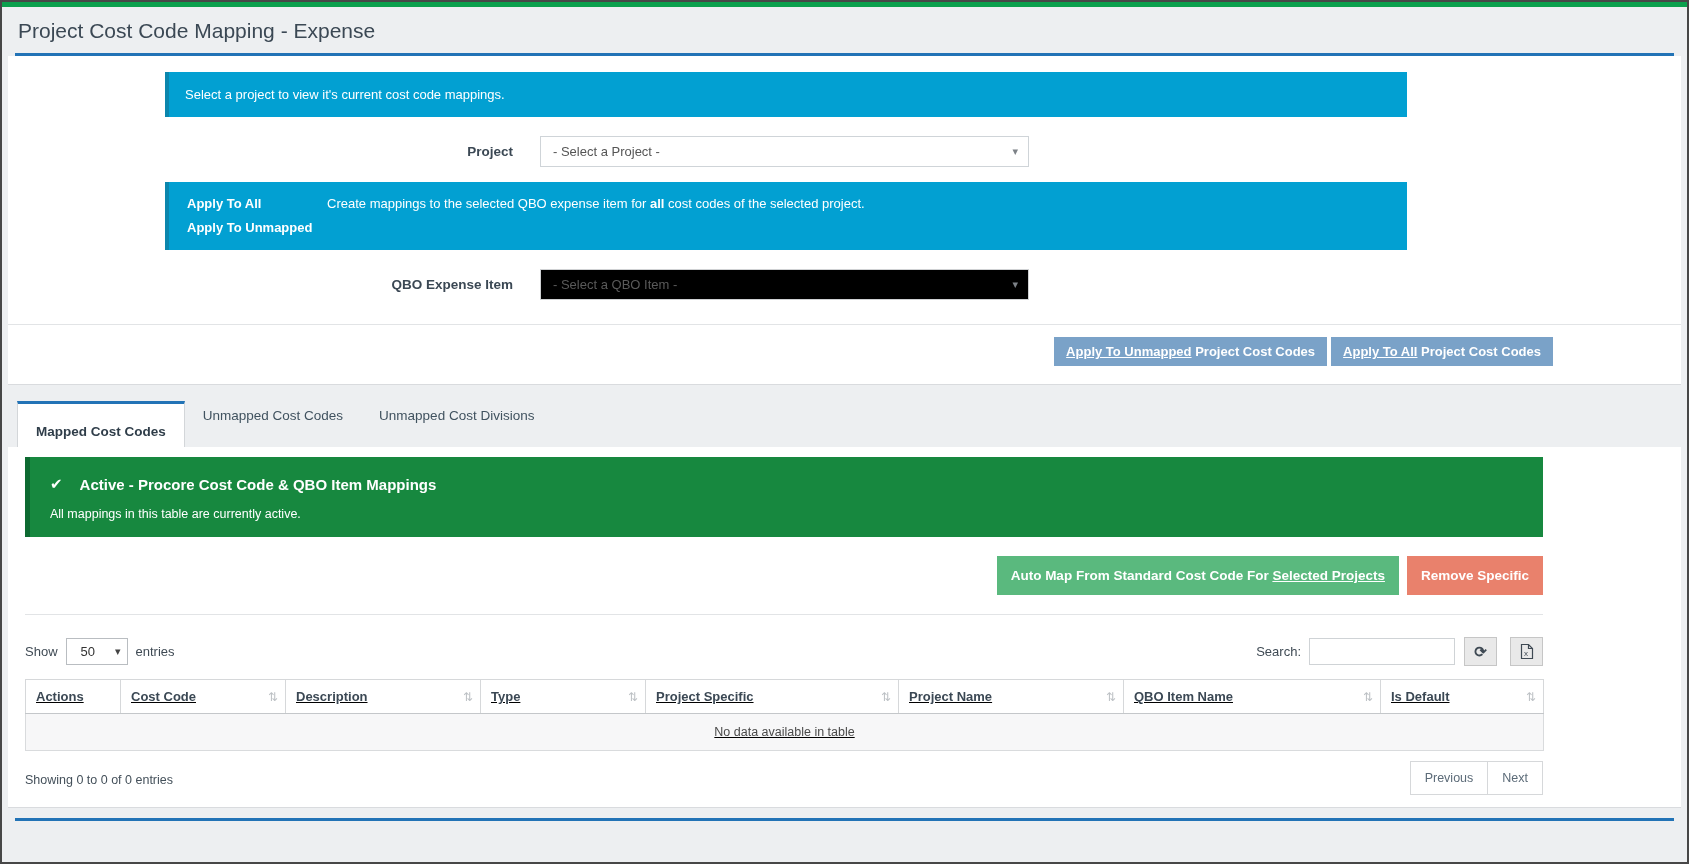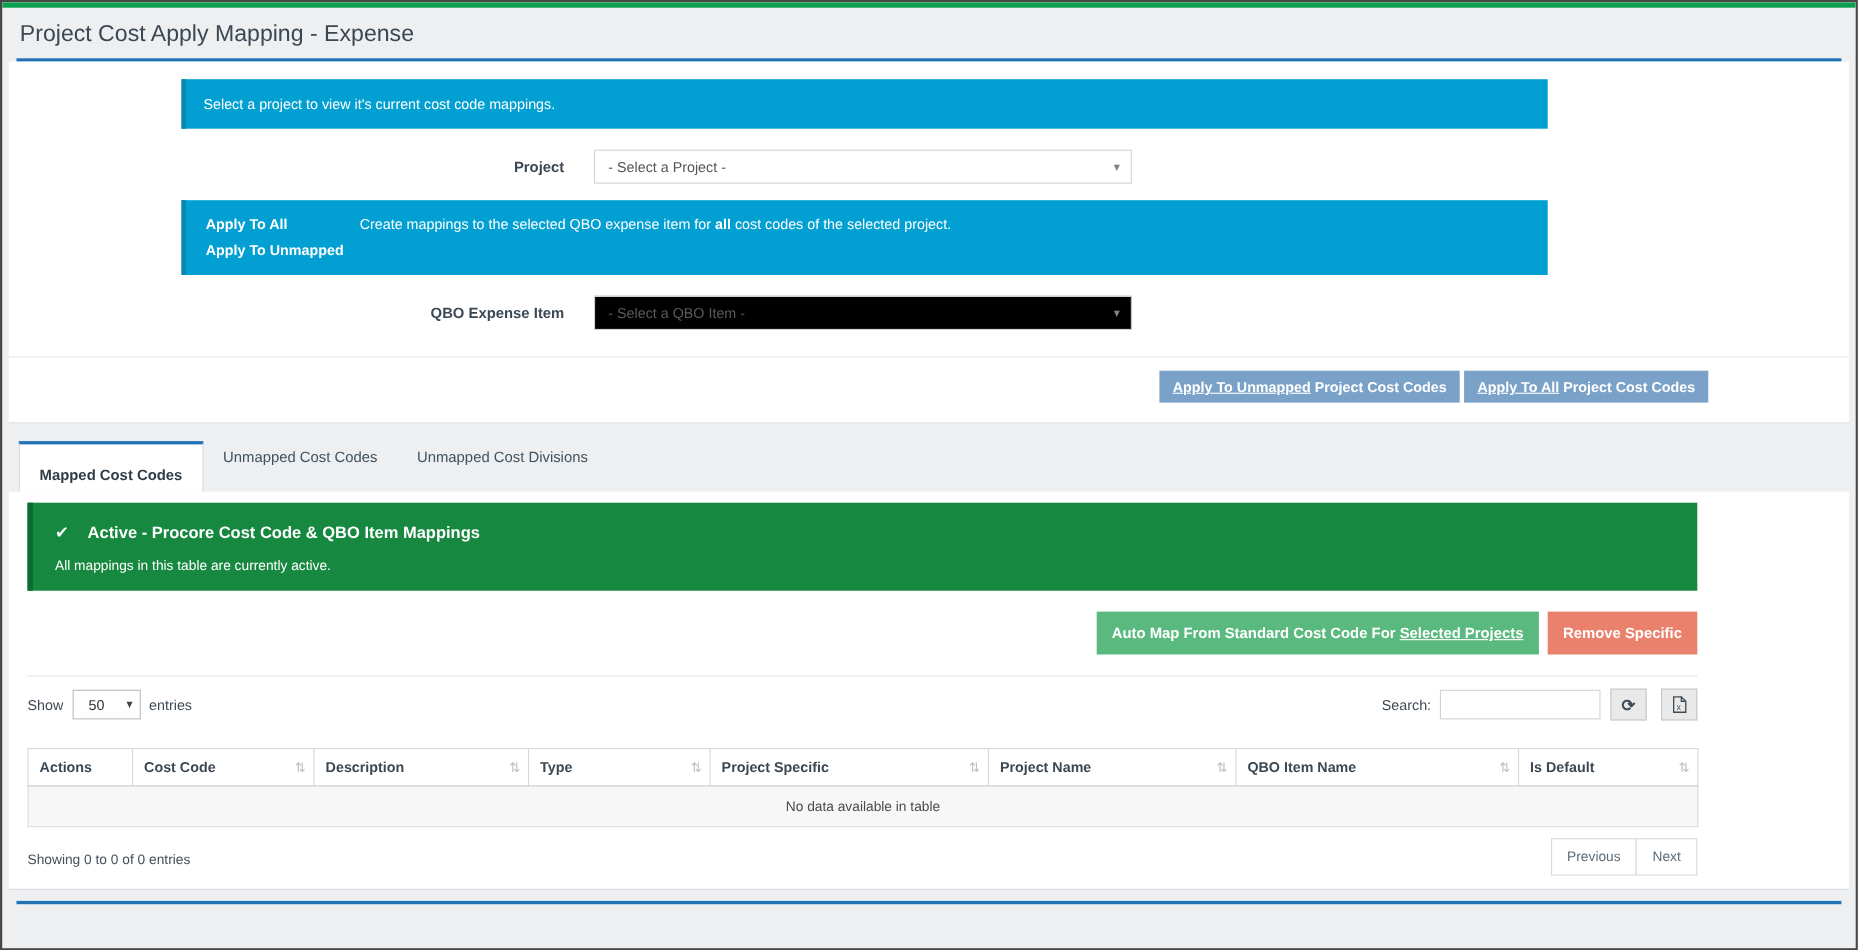--- a/index.html
+++ b/index.html
@@ -52,33 +52,33 @@
   .success-sub { font-size:12.5px; margin-top:14px; }
   .map-actions { display:flex; align-items:center; margin-top:19px; }
   .btn-darkgreen { background:#17883f; border:1px solid #0d6a31; color:#fff; font-size:13.5px;
                    font-weight:bold; padding:7px 14px; }
   .btn-lightgreen { background:#5ab97e; color:#fff; font-size:13.5px; font-weight:bold; padding:12px 14px; }
   .btn-salmon { background:#e9816c; color:#fff; font-size:13.5px; font-weight:bold;
                 padding:8px 14px; margin-left:8px; }
   .btn u { text-decoration:underline; }
   .right-group { margin-left:auto; display:flex; }
   .controls-divider { border-top:1px solid #e2e4e6; margin-top:19px; }
-  .table-controls { display:flex; align-items:center; margin-top:11px; font-size:13px; color:#3f4a54; }
+  .table-controls { display:flex; align-items:center; margin-top:22px; font-size:13px; color:#3f4a54; }
   .page-size { width:62px; height:27px; border:1px solid #b9bdc1; margin:0 8px; display:flex;
                align-items:center; padding:0 6px 0 14px; font-size:13px; color:#333; cursor:pointer; }
   .page-size .caret { margin-left:auto; color:#444; font-size:11px; }
   .search-wrap { margin-left:auto; display:flex; align-items:center; }
   .search-input { width:146px; height:27px; border:1px solid #cfd3d6; margin-left:8px;
                   font-size:13px; padding:0 6px; font-family:inherit; }
   .icon-btn { width:33px; height:29px; background:#e9e9e9; border:1px solid #c6c6c6;
               display:flex; align-items:center; justify-content:center; cursor:pointer; }
   .icon-btn.refresh { margin-left:9px; font-size:15px; font-weight:bold; color:#3f4a54; }
   .icon-btn.excel { margin-left:13px; }
 
-  table.data { width:100%; border-collapse:collapse; margin-top:25px; table-layout:fixed; }
+  table.data { width:100%; border-collapse:collapse; margin-top:13px; table-layout:fixed;text-decoration:underline; }
   table.data th { border:1px solid #d6d8da; border-bottom:1px solid #c4c7ca; padding:9px 10px;
                   text-align:left; font-size:13px; color:#3b4854; position:relative; cursor:pointer; }
   th .sort { position:absolute; right:7px; top:10px; color:#bcc0c4; font-size:12px; font-weight:normal; }
   td.empty { border:1px solid #d9dbdd; background:#f7f7f8; text-align:center; padding:11px;
              font-size:12.5px; color:#4a4a4a; }
   .table-footer { display:flex; align-items:center; margin-top:2px; }
   .showing { font-size:12.5px; color:#44505a; padding-top:12px; }
   .pagination { margin-left:auto; display:flex; margin-top:8px; }
   .pag-btn { border:1px solid #d6d8da; padding:9px 14px; font-size:12.5px; color:#5c6b78;
              background:#fff; cursor:pointer; }
@@ -87,21 +87,21 @@
   .rule-blue.bottom { margin-top:10px; }
   .bottom-filler { flex:1; }
 </style>
 </head>
 <body>
 
 <div class="screen">
   <div class="green-bar"></div>
 
   <div class="page-header">
-    <h1 class="page-title">Project Cost Apply Mapping - Expense</h1>
+    <h1 class="page-title">Project Cost Code Mapping - Expense</h1>
   </div>
   <div class="rule-blue"></div>
 
   <div class="panel-form">
     <div class="info-banner">
       <span>Select a project to view it's current cost code mappings.</span>
     </div>
 
     <div class="form-row">
       <label class="form-label">Project</label>

